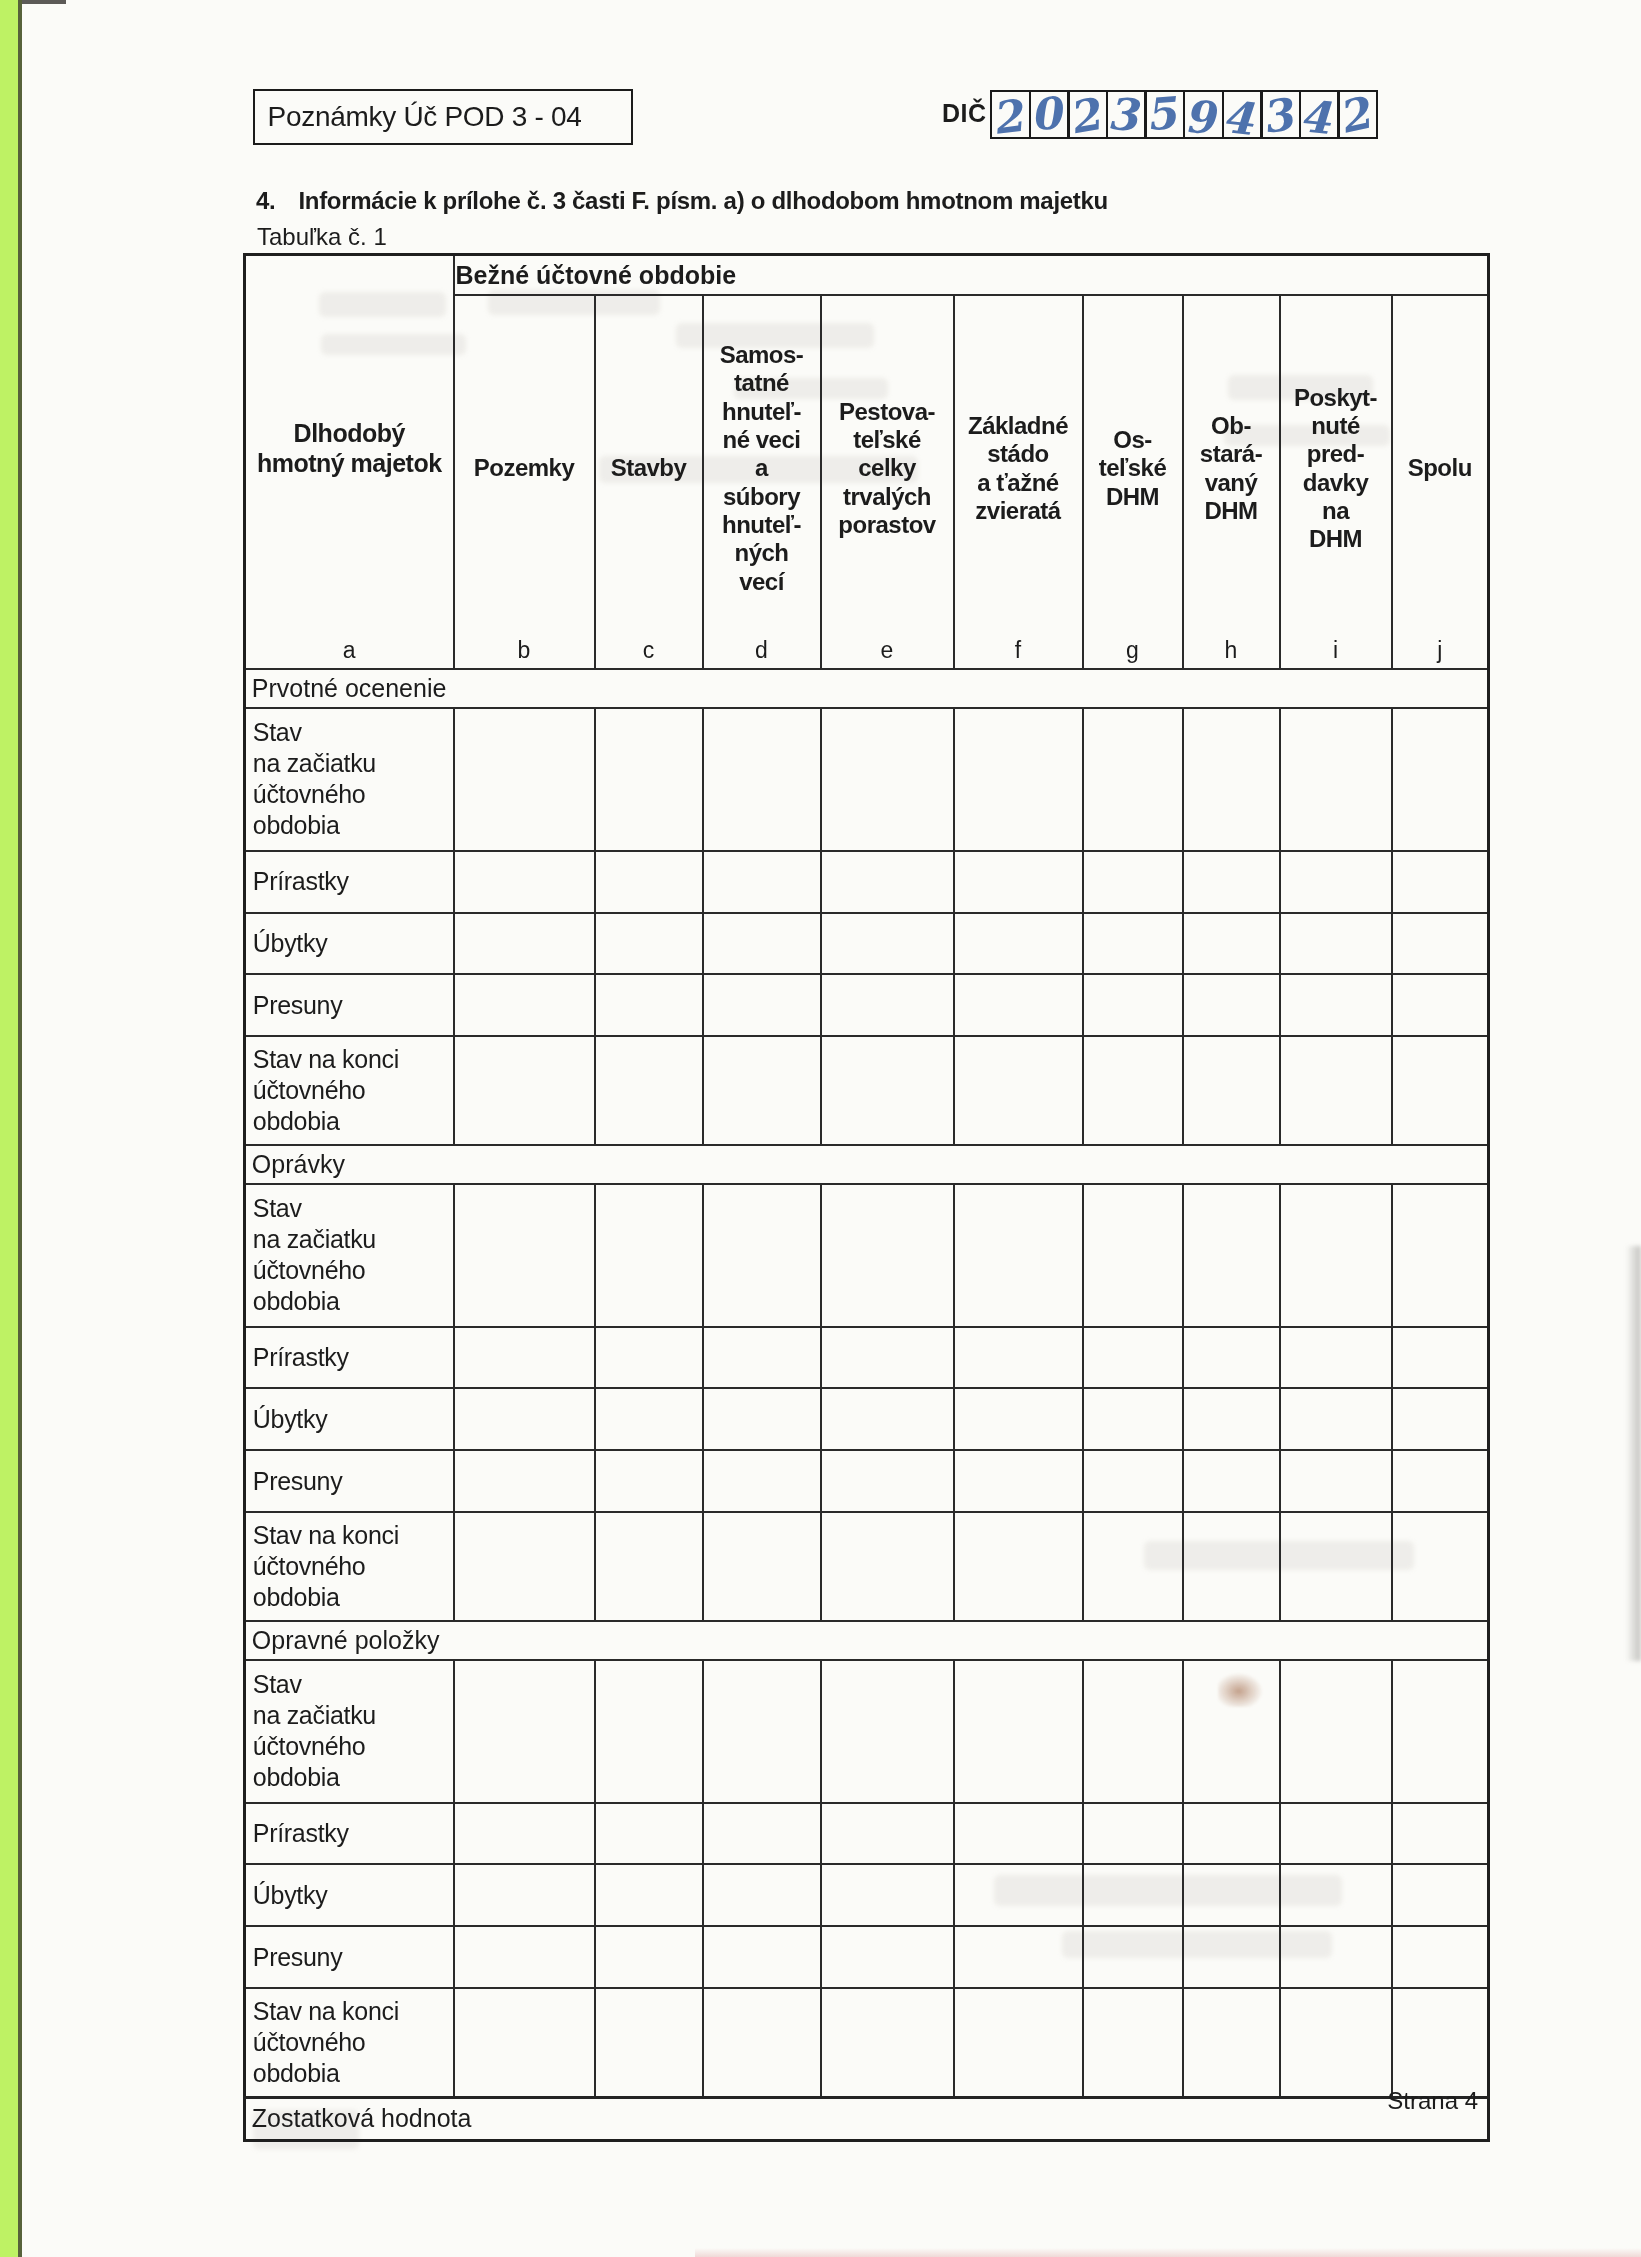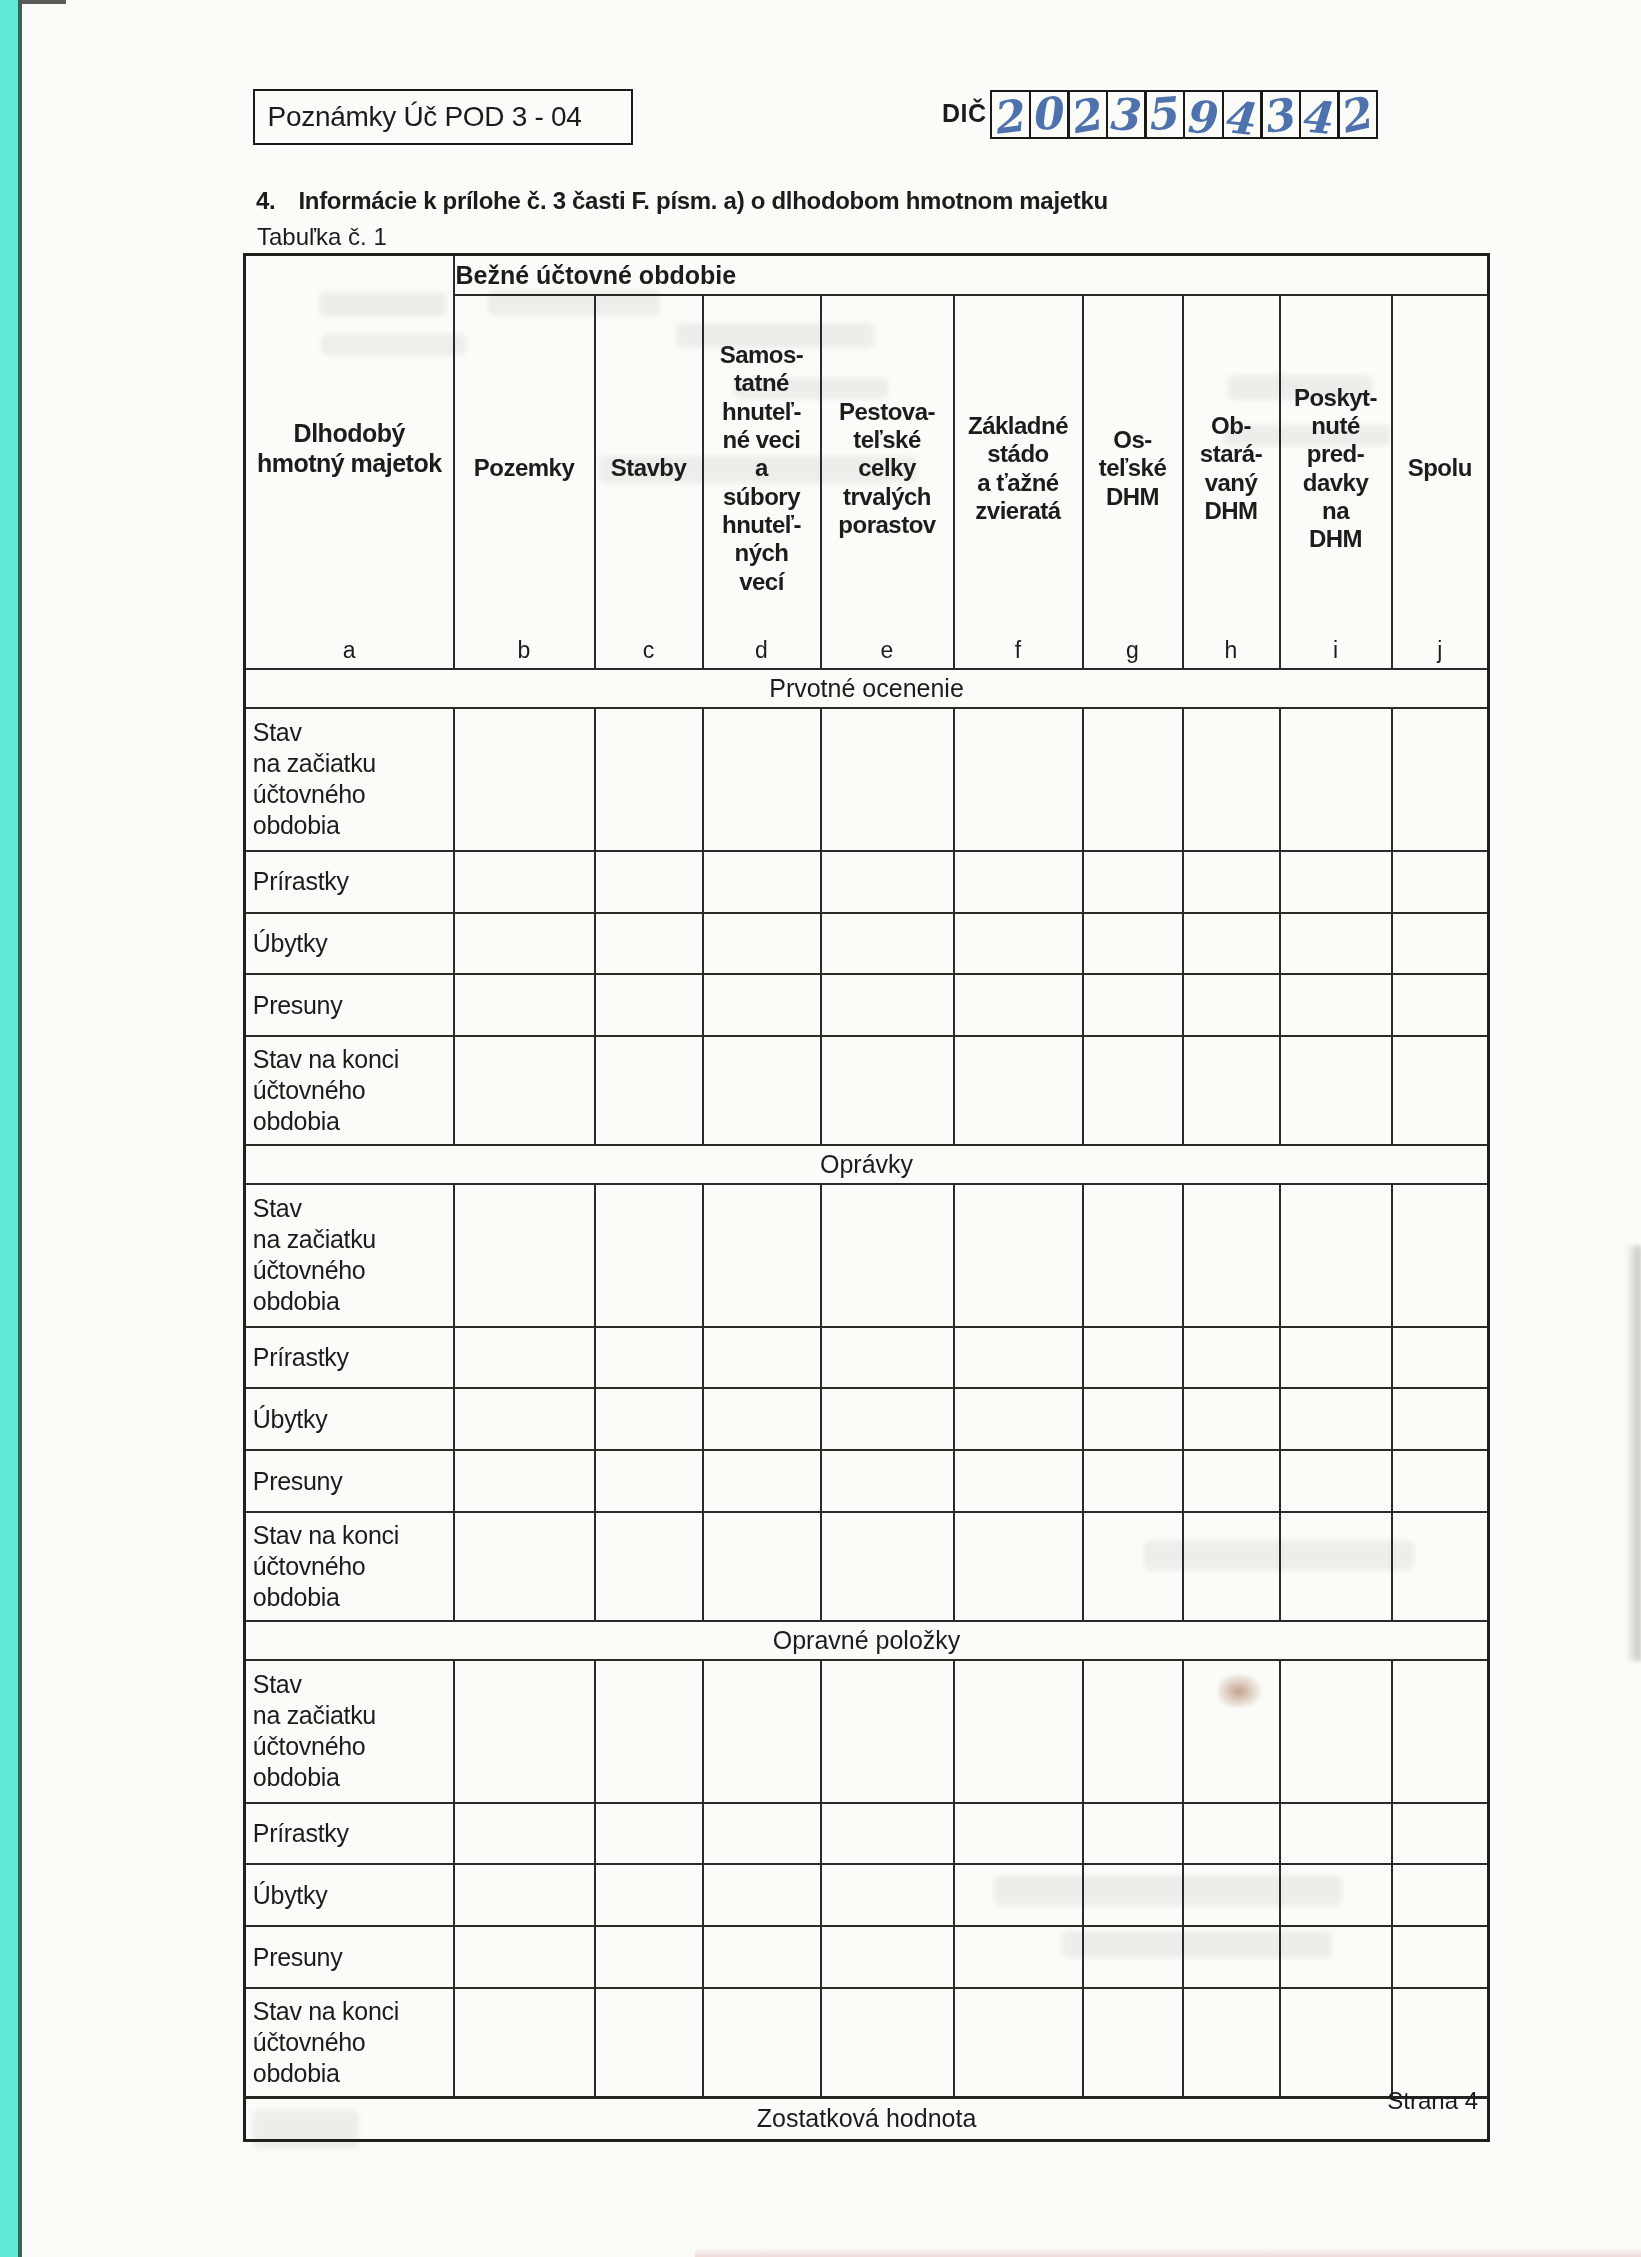--- a/index.html
+++ b/index.html
@@ -1,17 +1,17 @@
 <!DOCTYPE html>
 <html><head>
 <meta charset="utf-8">
 <style>
   html,body{margin:0;padding:0;}
   body{font-family:"Liberation Sans",sans-serif;color:#1c1c1c;}
-  .screen{position:relative;width:1641px;height:2257px;background:#5eead4;overflow:hidden;}
+  .screen{position:relative;width:1641px;height:2257px;background:#bef264;overflow:hidden;}
   .paper{position:absolute;left:22px;top:0;width:1619px;height:2257px;background:#fbfbf8;}
   .edge-line{position:absolute;left:18.3px;top:0;width:3.9px;height:2257px;background:#34322e;opacity:.75;}
   .top-edge{position:absolute;left:22px;top:0;width:44px;height:3.9px;background:#34322e;opacity:.8;}
   .right-band{position:absolute;right:0;top:1246px;width:15.4px;height:415px;
     background:linear-gradient(to left,rgba(125,124,120,.45),rgba(125,124,120,0));filter:blur(1.9px);}
   .bottom-tint{position:absolute;right:0;bottom:0;width:946px;height:8.7px;
     background:linear-gradient(to top,rgba(224,168,168,.4),rgba(224,168,168,0));}
   .ghost{position:absolute;background:rgba(160,158,152,.14);filter:blur(2.9px);border-radius:5.8px;}
   .stain{position:absolute;left:1218px;top:1672px;width:46px;height:35px;filter:blur(1px);
     background:radial-gradient(ellipse at 45% 55%,rgba(150,88,52,.55),rgba(150,88,52,0) 68%);}
@@ -45,21 +45,21 @@
     width:1244px;border:3.9px solid #1f1f1f;}
   table.ft td{border:2.4px solid #2a2a2a;vertical-align:middle;}
   .pre{white-space:pre-line;}
   td.colA{border-right:3.9px solid #242424;border-bottom:3.9px solid #242424;position:relative;
     text-align:center;font-weight:bold;font-size:25px;line-height:1.2;letter-spacing:-0.5px;padding:0 2.9px 29px;}
   td.banner{height:36px;border-bottom:3.9px solid #242424;text-align:left;font-weight:bold;font-size:25px;}
   td.hd{height:345px;position:relative;text-align:center;font-weight:bold;font-size:24px;
     line-height:1.18;letter-spacing:-0.5px;padding:0 6px 27px;border-bottom:3.9px solid #242424;}
   .letter{position:absolute;bottom:3.9px;left:0;right:0;text-align:center;font-weight:normal;
     font-size:23px;letter-spacing:0;}
-  td.sec{height:37px;text-align:center;padding:0 5.8px;font-size:25px;
+  td.sec{height:37px;text-align:left;padding:0 5.8px;font-size:25px;
     border-top:3.4px solid #242424;border-bottom:2.9px solid #242424;}
   td.lb{text-align:left;padding:2.9px 3.9px 2.9px 6.8px;font-size:25px;line-height:1.24;letter-spacing:-0.3px;}
   td.bl{font-weight:normal;}
   tr.h-big>td{height:135px;}
   tr.h-sm>td{height:54px;}
   tr.h-end>td{height:101px;}
   tr.h-foot>td{height:40px;border-top:3.4px solid #242424;}
 </style>
 </head>
 <body>

